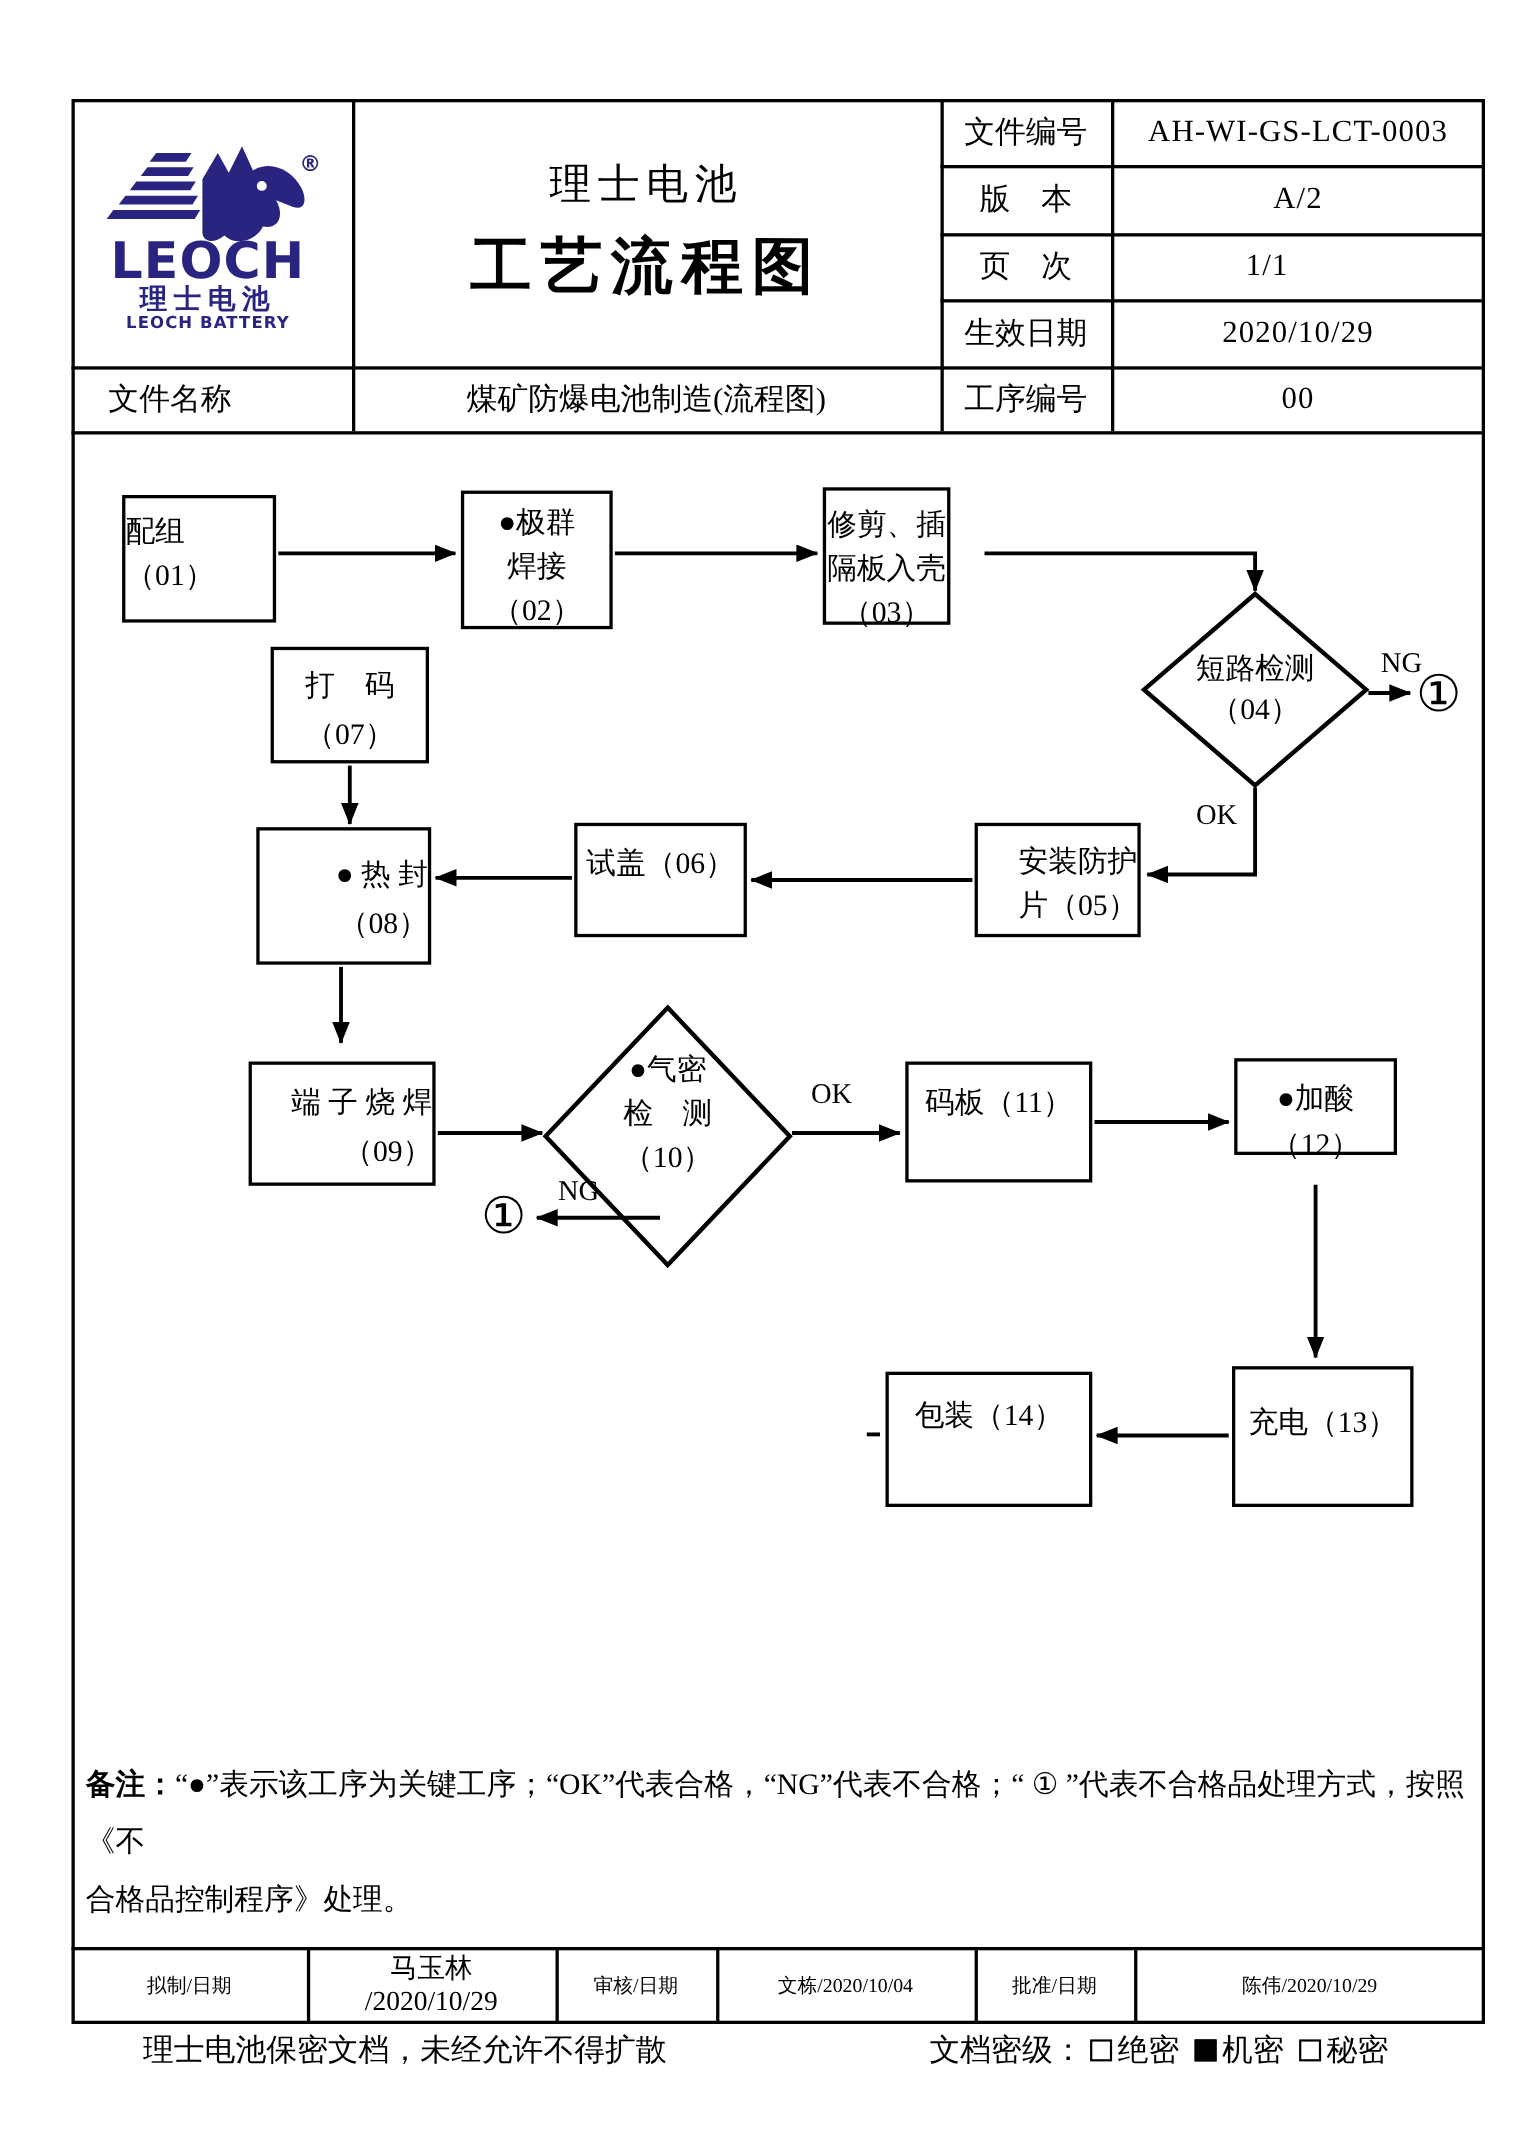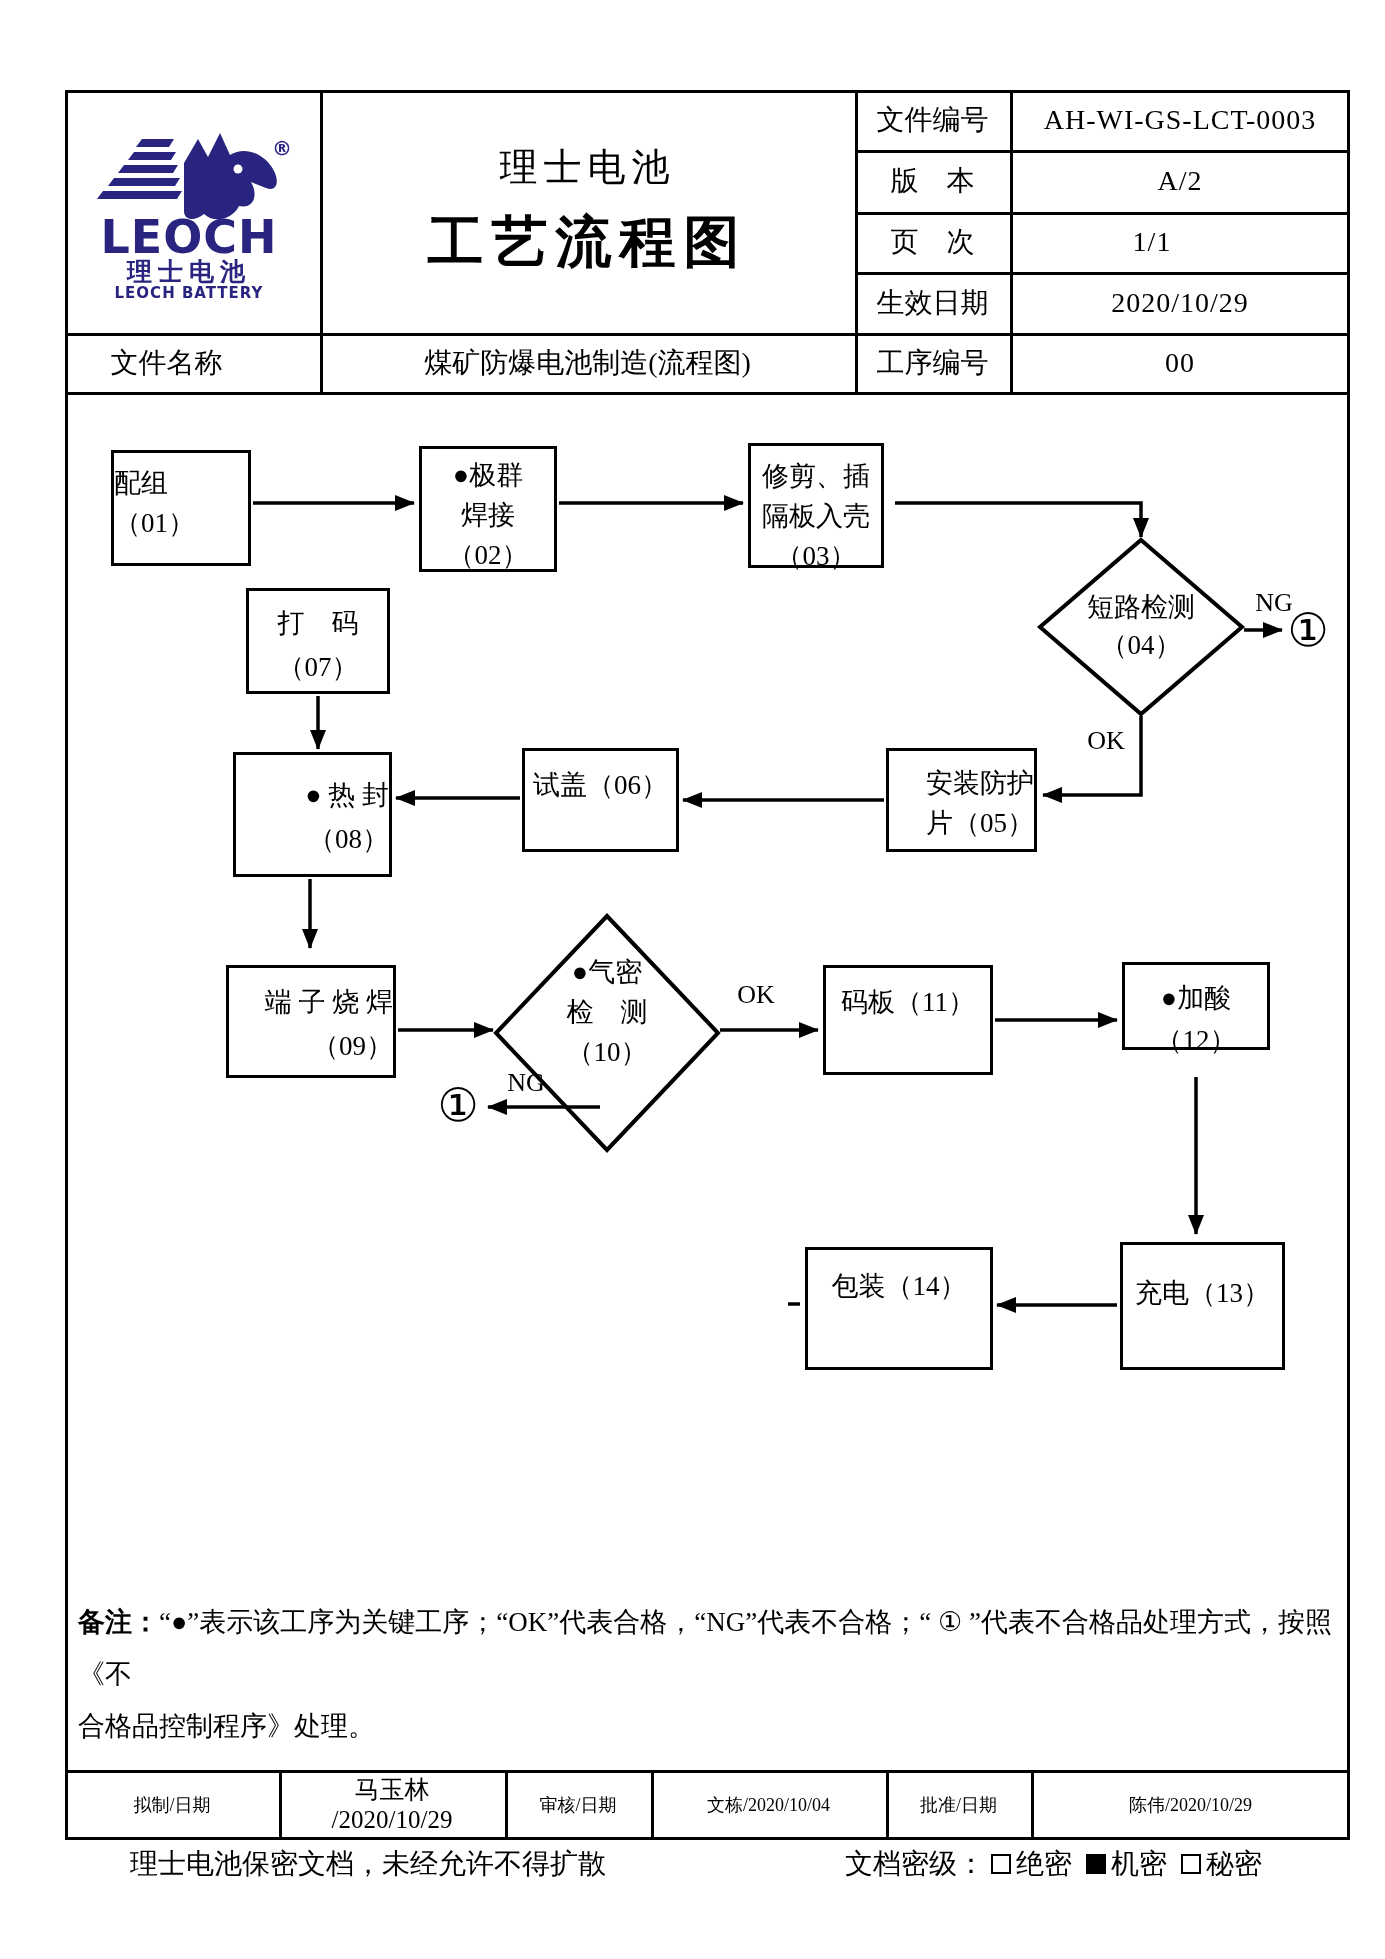--- a/index.html
+++ b/index.html
@@ -87,21 +87,21 @@
   </div>
 
   <div class="cell" style="left:855px;top:90px;width:155px;height:60px;">文件编号</div>
   <div class="cell val" style="left:1010px;top:90px;width:340px;height:60px;">AH-WI-GS-LCT-0003</div>
   <div class="cell" style="left:855px;top:150px;width:155px;height:62px;">版　本</div>
   <div class="cell val" style="left:1010px;top:150px;width:340px;height:62px;">A/2</div>
   <div class="cell" style="left:855px;top:212px;width:155px;height:60px;">页　次</div>
   <div class="cell val" style="left:982px;top:212px;width:340px;height:60px;">1/1</div>
   <div class="cell" style="left:855px;top:272px;width:155px;height:61px;">生效日期</div>
   <div class="cell val" style="left:1010px;top:272px;width:340px;height:61px;">2020/10/29</div>
-  <div class="cell" style="left:65px;top:333px;width:203px;height:59px;">文件名称</div>
+  <div class="cell" style="left:53px;top:333px;width:203px;height:59px;">文件名称</div>
   <div class="cell" style="left:320px;top:333px;width:535px;height:59px;">煤矿防爆电池制造(流程图)</div>
   <div class="cell" style="left:855px;top:333px;width:155px;height:59px;">工序编号</div>
   <div class="cell val" style="left:1010px;top:333px;width:340px;height:59px;">00</div>
 
   <svg class="layer" width="1385" height="1959" viewBox="0 0 1385 1959">
     <defs>
       <marker id="ah" markerWidth="22" markerHeight="18" refX="19" refY="8" orient="auto" markerUnits="userSpaceOnUse">
         <path d="M0,0 L20,8 L0,16 Z" fill="#000"></path>
       </marker>
     </defs>
@@ -128,21 +128,21 @@
   </svg>
 
   <div class="fbox" style="left:111px;top:450px;width:140px;height:116px;padding-top:10px;">
     <div>配组（01）</div>
   </div>
   <div class="fbox" style="left:419px;top:446px;width:138px;height:126px;padding-top:6px;">
     <div>●极群</div>
     <div>焊接</div>
     <div>（02）</div>
   </div>
-  <div class="fbox" style="left:748px;top:443px;width:136px;height:125px;padding-top:10px;">
+  <div class="fbox" style="left:748px;top:443px;width:116px;height:125px;padding-top:10px;">
     <div>修剪、插</div>
     <div>隔板入壳</div>
     <div>（03）</div>
   </div>
   <div class="fbox" style="left:246px;top:588px;width:144px;height:106px;padding-top:10px;line-height:44px;">
     <div>打　码</div>
     <div>（07）</div>
   </div>
   <div class="fbox leftalign" style="left:233px;top:752px;width:159px;height:125px;padding:18px 0 0 12px;line-height:44px;">
     <div>● 热 封</div>

